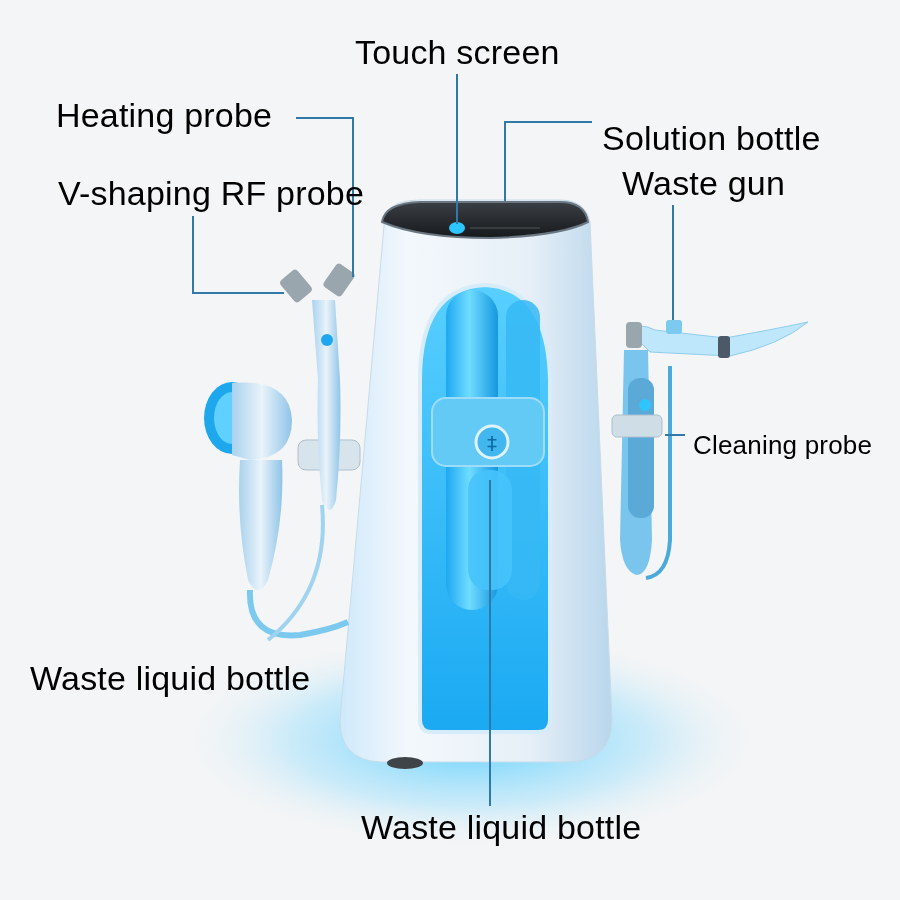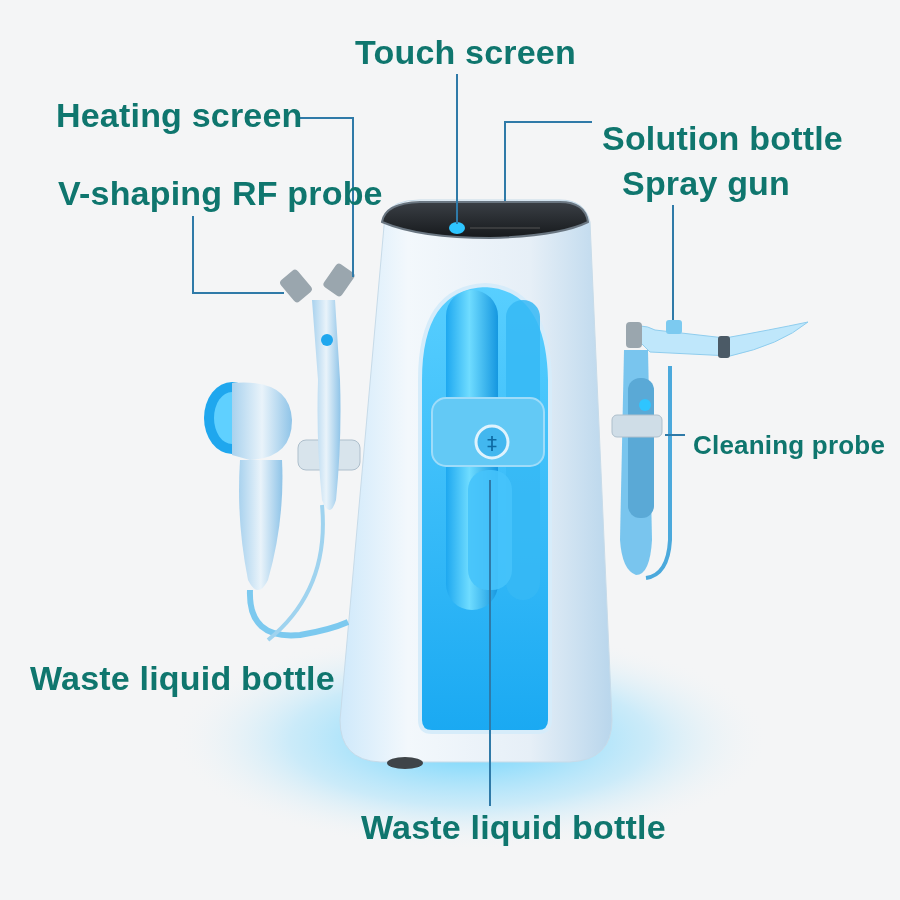--- a/index.html
+++ b/index.html
@@ -2,23 +2,22 @@
 <html><head>
 <meta charset="utf-8">
 <style>
   html, body { margin:0; padding:0; }
   body {
     width:900px; height:900px; overflow:hidden; position:relative;
     background:#f4f5f6;
     font-family:"Liberation Sans", sans-serif;
   }
   .label {
-    position:absolute; color:#0f766e; font-size:34px; line-height:1; white-space:nowrap;
+    position:absolute; color:#000000; font-size:34px; line-height:1; white-space:nowrap;
     letter-spacing:0.2px;
-    font-weight:bold;
   }
   .line { position:absolute; background:#2f7aa8; }
   svg.device { position:absolute; left:0; top:0; }
 </style>
 </head>
 <body>
 
 <svg class="device" width="900" height="900" viewBox="0 0 900 900">
   <defs>
     <radialGradient id="floorGlow" cx="50%" cy="50%" r="50%">
@@ -103,19 +102,19 @@
 <div class="line" style="left:352px;top:117px;width:2px;height:160px;"></div>
 <div class="line" style="left:192px;top:216px;width:2px;height:78px;"></div>
 <div class="line" style="left:192px;top:292px;width:92px;height:2px;"></div>
 <div class="line" style="left:504px;top:121px;width:88px;height:2px;"></div>
 <div class="line" style="left:504px;top:121px;width:2px;height:80px;"></div>
 <div class="line" style="left:672px;top:205px;width:2px;height:115px;"></div>
 <div class="line" style="left:665px;top:434px;width:20px;height:2px;"></div>
 <div class="line" style="left:489px;top:480px;width:2px;height:326px;"></div>
 
 <div class="label" style="left:355px;top:35px;">Touch screen</div>
-<div class="label" style="left:56px;top:98px;">Heating screen</div>
+<div class="label" style="left:56px;top:98px;">Heating probe</div>
 <div class="label" style="left:602px;top:105px;margin-top:16px;">Solution bottle</div>
 <div class="label" style="left:23px;top:176px;margin-left:35px;">V-shaping RF probe</div>
-<div class="label" style="left:622px;top:166px;">Spray gun</div>
+<div class="label" style="left:622px;top:166px;">Waste gun</div>
 <div class="label" style="left:693px;top:432px;font-size:26px;">Cleaning probe</div>
 <div class="label" style="left:30px;top:661px;">Waste liquid bottle</div>
 <div class="label" style="left:361px;top:810px;">Waste liquid bottle</div>
 
 </body></html>

